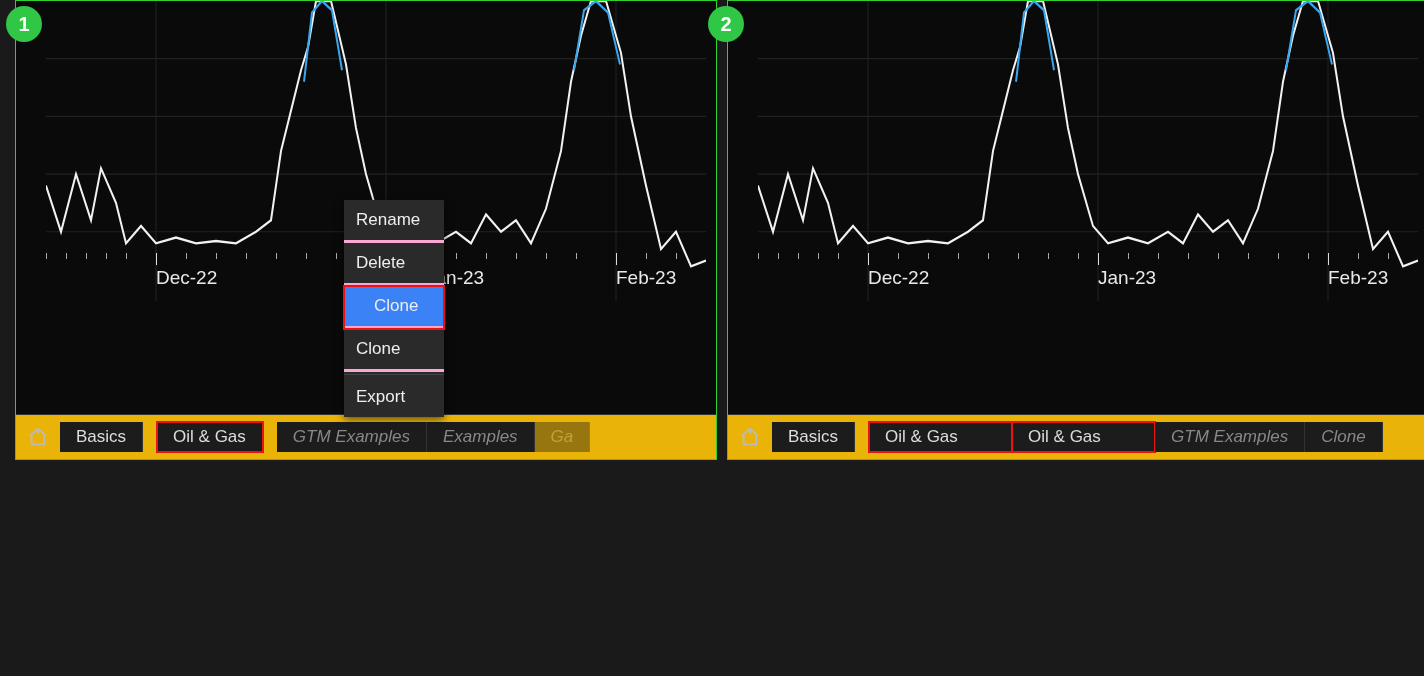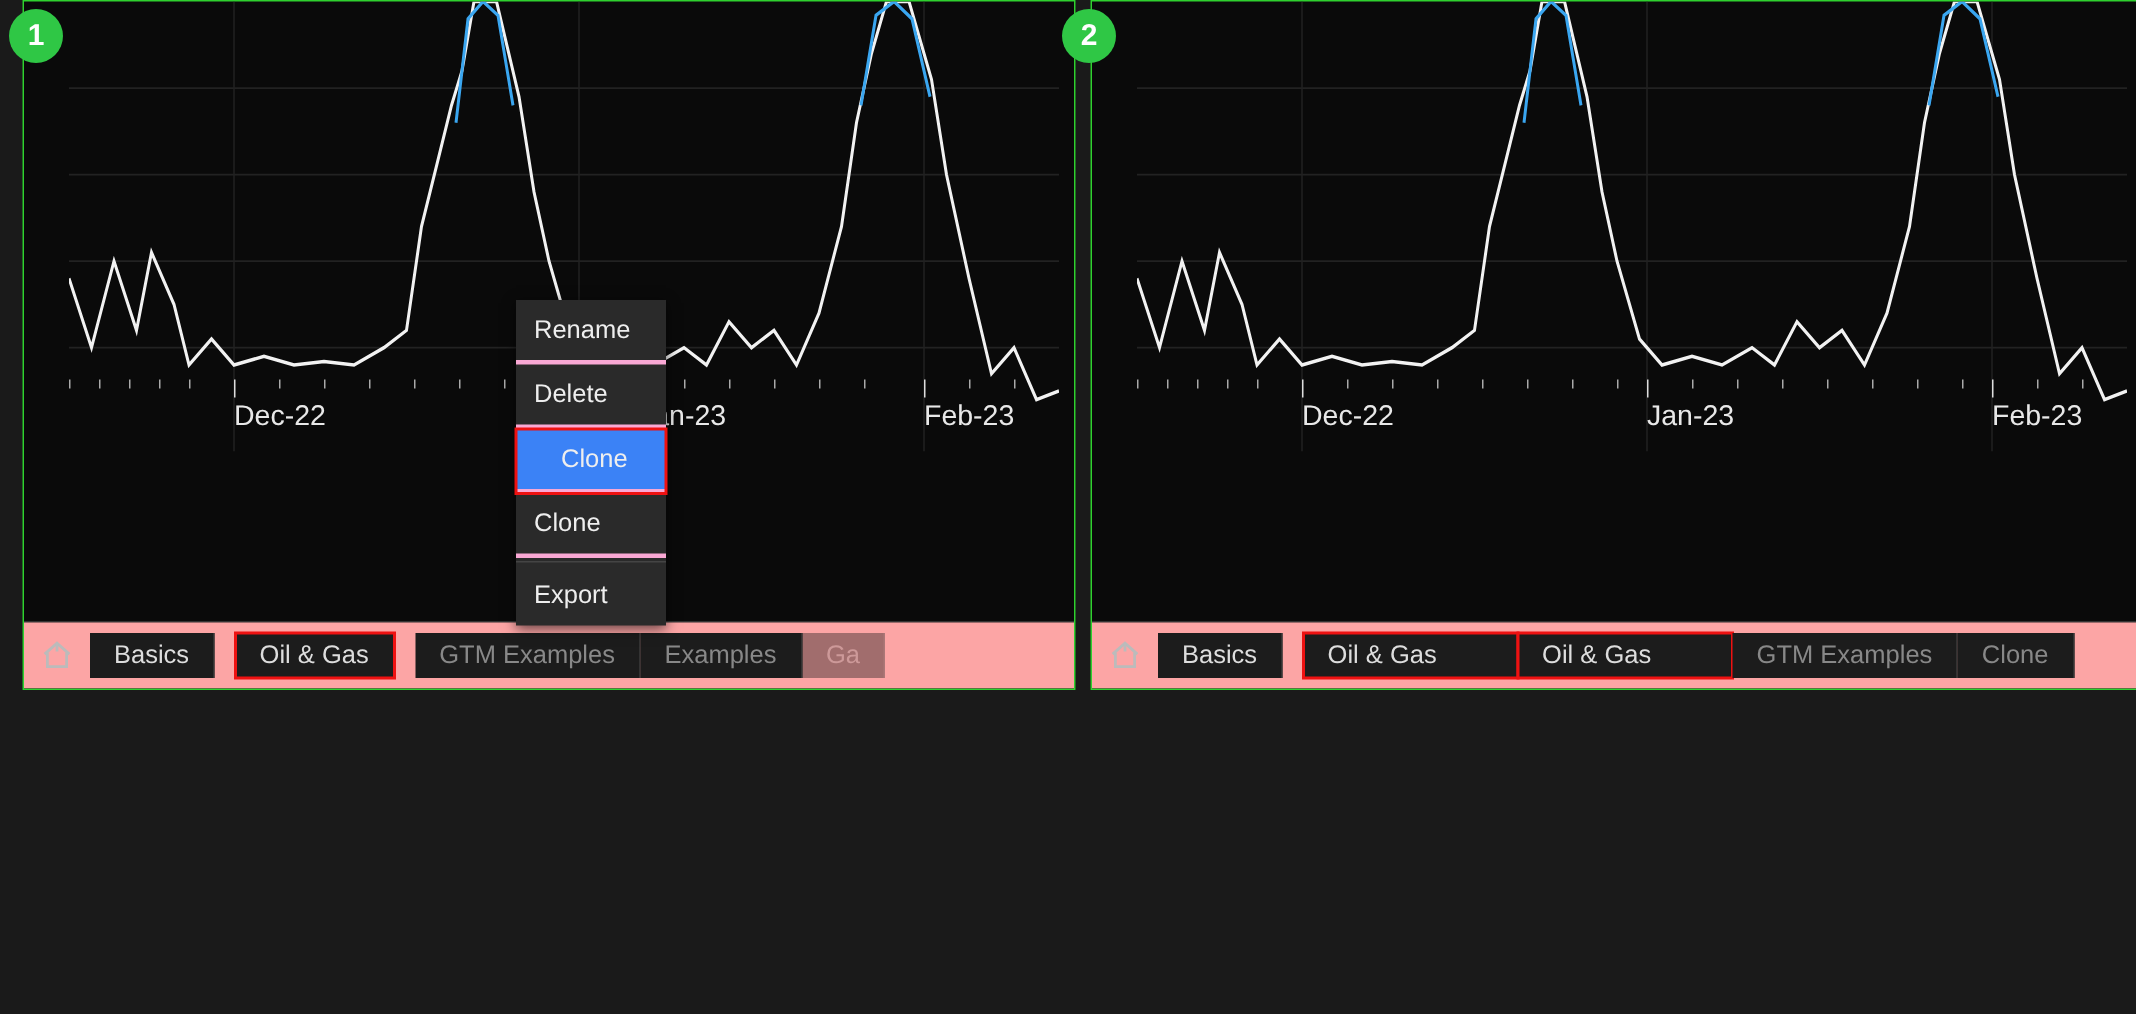--- a/index.html
+++ b/index.html
@@ -9,24 +9,24 @@
   .panel.right{left:727px;}
   .badge{position:absolute;top:6px;width:36px;height:36px;border-radius:50%;background:#2fc745;display:flex;align-items:center;justify-content:center;color:#fff;font-weight:600;font-size:20px;z-index:20;}
   .badge.b1{left:6px;}
   .badge.b2{left:708px;}
   .chart-area{position:absolute;left:30px;top:0;right:10px;height:300px;}
   .chart-area svg{width:100%;height:100%;display:block;}
   .axis-ticks{position:absolute;left:30px;right:20px;top:252px;height:30px;font-size:19px;color:#e8e8e8;}
   .axis-ticks .tick{position:absolute;top:0;}
   .axis-ticks .tick .bar{width:1px;height:12px;background:#ddd;margin-bottom:2px;}
   .axis-ticks .minor{position:absolute;top:0;width:1px;height:6px;background:#aaa;}
-  .bottom-bar{position:absolute;left:0;right:0;bottom:0;height:44px;background:#fca5a5;display:flex;align-items:center;border-top:1px solid #333;}
+  .bottom-bar{position:absolute;left:0;right:0;bottom:0;height:44px;background:#eab308;display:flex;align-items:center;border-top:1px solid #333;}
   .home-icon{width:44px;height:44px;display:flex;align-items:center;justify-content:center;color:#bbb;}
   .tab{height:30px;line-height:30px;padding:0 16px;font-size:17px;color:#ddd;border-right:1px solid #333;background:#1c1c1c;white-space:nowrap;cursor:pointer;}
-  .tab.dim{color:#888;}
+  .tab.dim{color:#888;font-style:italic;}
   .tab.highlight{outline:2px solid #e11;outline-offset:-1px;}
   .tab-gap{width:14px;}
   .context-menu{position:absolute;left:328px;top:199px;width:100px;background:#2a2a2a;z-index:15;box-shadow:0 2px 8px rgba(0,0,0,.6);}
   .menu-item{padding:10px 12px;font-size:17px;color:#eee;border-bottom:3px solid #f9a8d4;cursor:pointer;}
   .menu-item:last-child{border-bottom:none;}
   .menu-item.sel{background:#3b82f6;outline:2px solid #e11;outline-offset:-1px;padding-left:30px;}
   .menu-divider{height:1px;background:#444;margin:2px 0;}
 </style>
 </head>
 <body>

